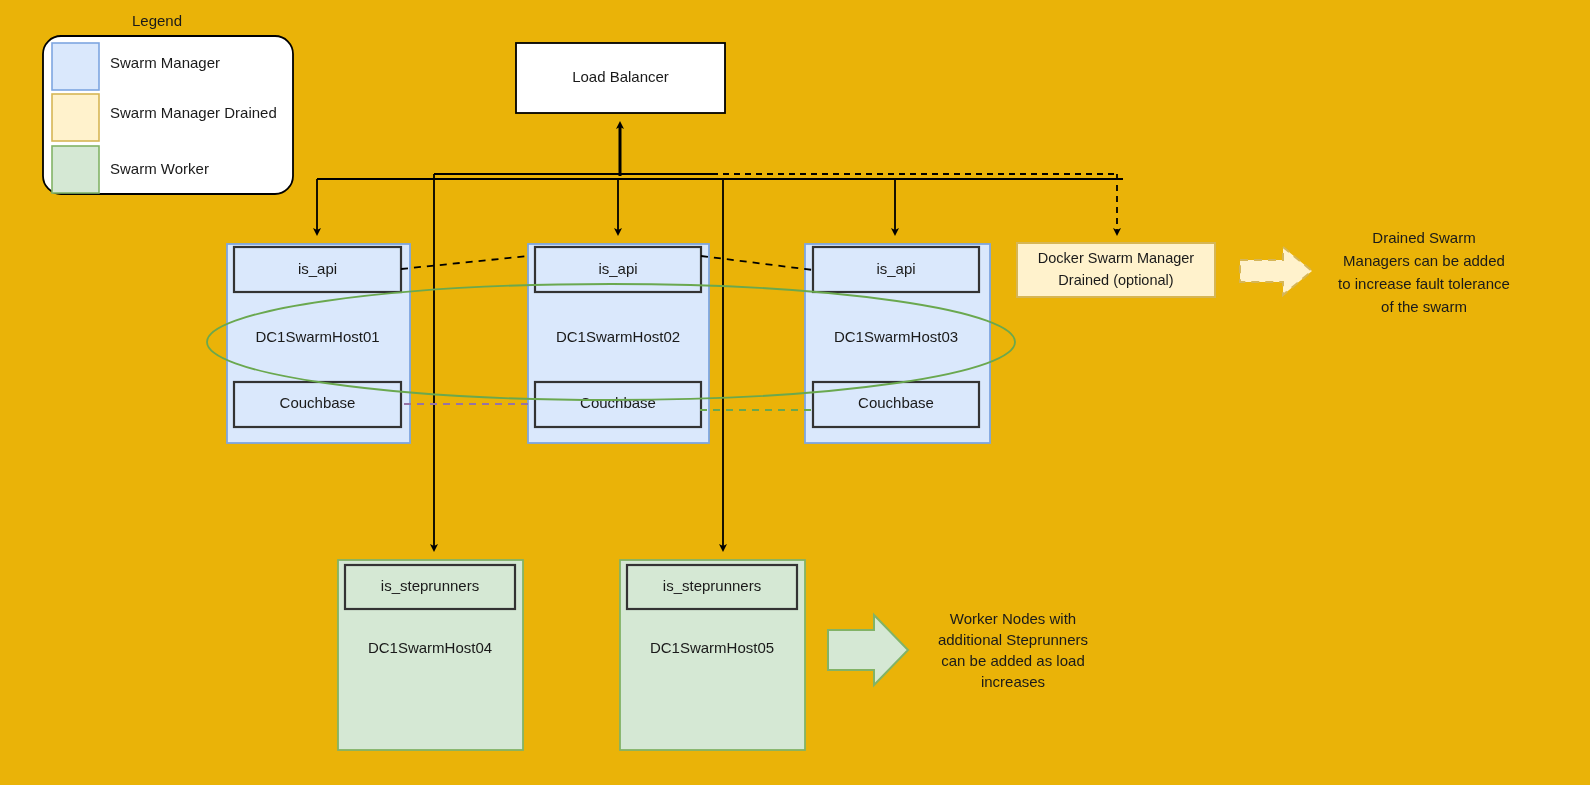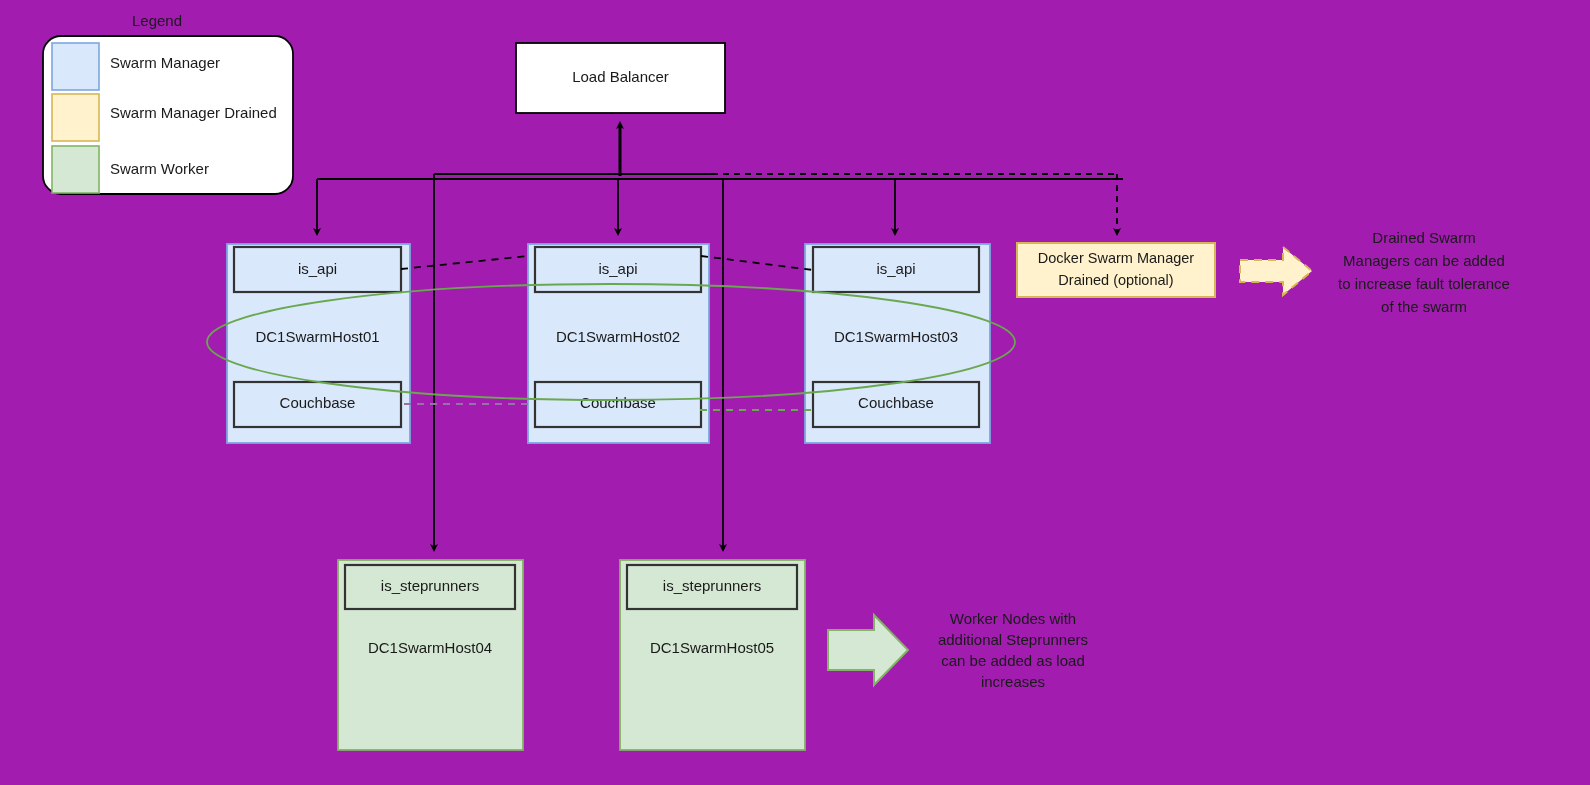--- a/index.html
+++ b/index.html
@@ -7,21 +7,21 @@
     padding: 0;
     background: #ffffff;
   }
   body {
     font-family: "Liberation Sans", sans-serif;
   }
   #canvas {
     position: relative;
     width: 1590px;
     height: 785px;
-    background: #a21caf;
+    background: #eab308;
     overflow: hidden;
   }
   svg.layer {
     position: absolute;
     top: 0;
     left: 0;
     width: 1590px;
     height: 785px;
   }
   .node-text {

